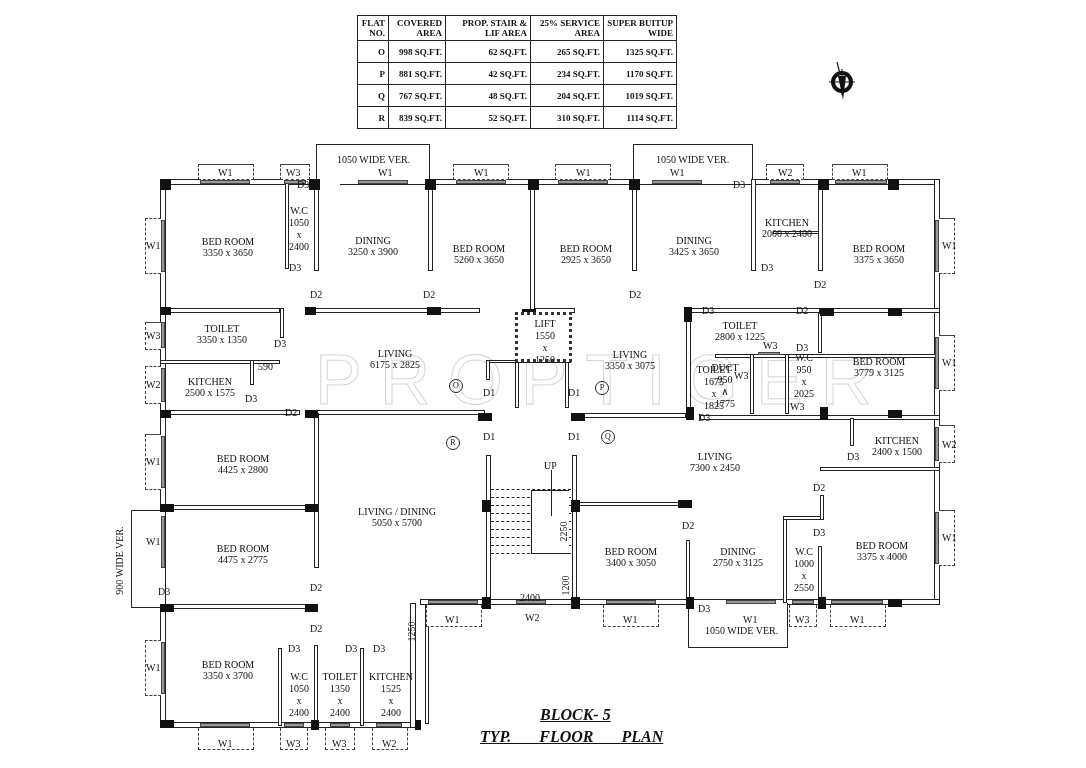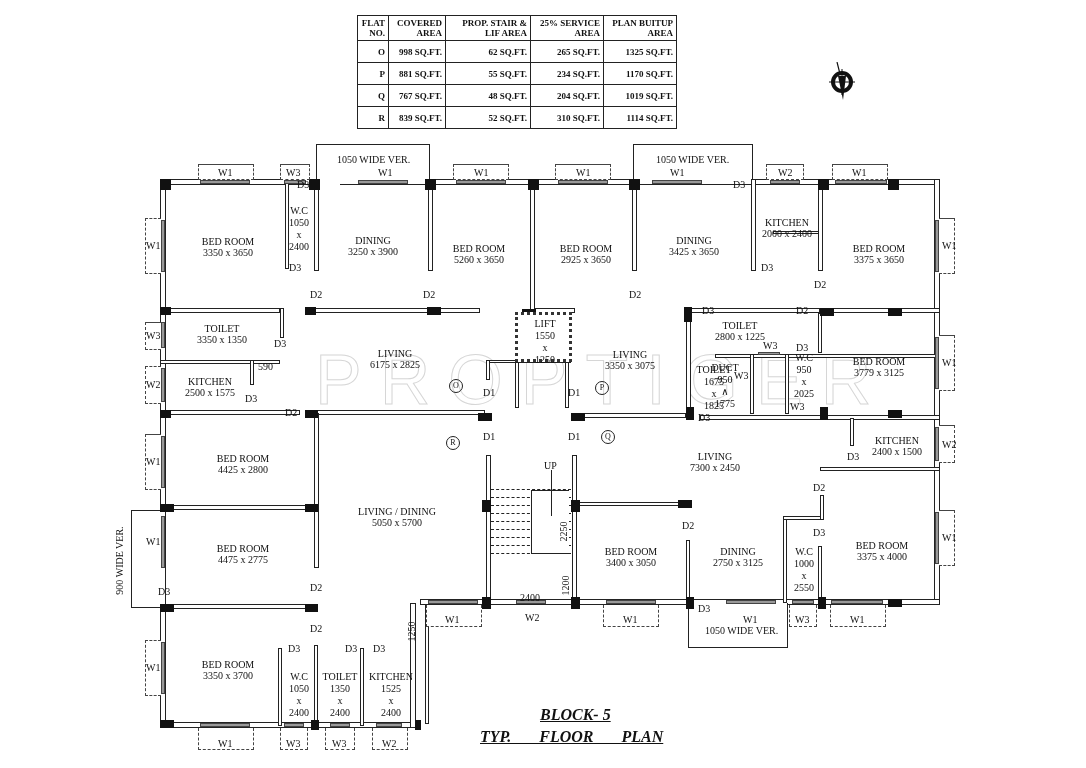--- a/index.html
+++ b/index.html
@@ -35,35 +35,35 @@
 
 <div id="stage">
 
   <table id="area-table">
     <thead>
       <tr>
         <th style="width:24px;white-space:normal;">FLAT NO.</th>
         <th style="width:50px;white-space:normal;">COVERED AREA</th>
         <th style="width:78px;white-space:normal;">PROP. STAIR &amp; LIF AREA</th>
         <th style="width:66px;white-space:normal;">25% SERVICE AREA</th>
-        <th style="width:66px;white-space:normal;">PLAN BUITUP AREA</th>
+        <th style="width:66px;white-space:normal;">SUPER BUITUP WIDE</th>
       </tr>
     </thead>
     <tbody>
       <tr>
         <td>O</td>
         <td>998 SQ.FT.</td>
         <td>62 SQ.FT.</td>
         <td>265 SQ.FT.</td>
         <td>1325 SQ.FT.</td>
       </tr>
       <tr>
         <td>P</td>
         <td>881 SQ.FT.</td>
-        <td>55 SQ.FT.</td>
+        <td>42 SQ.FT.</td>
         <td>234 SQ.FT.</td>
         <td>1170 SQ.FT.</td>
       </tr>
       <tr>
         <td>Q</td>
         <td>767 SQ.FT.</td>
         <td>48 SQ.FT.</td>
         <td>204 SQ.FT.</td>
         <td>1019 SQ.FT.</td>
       </tr>

